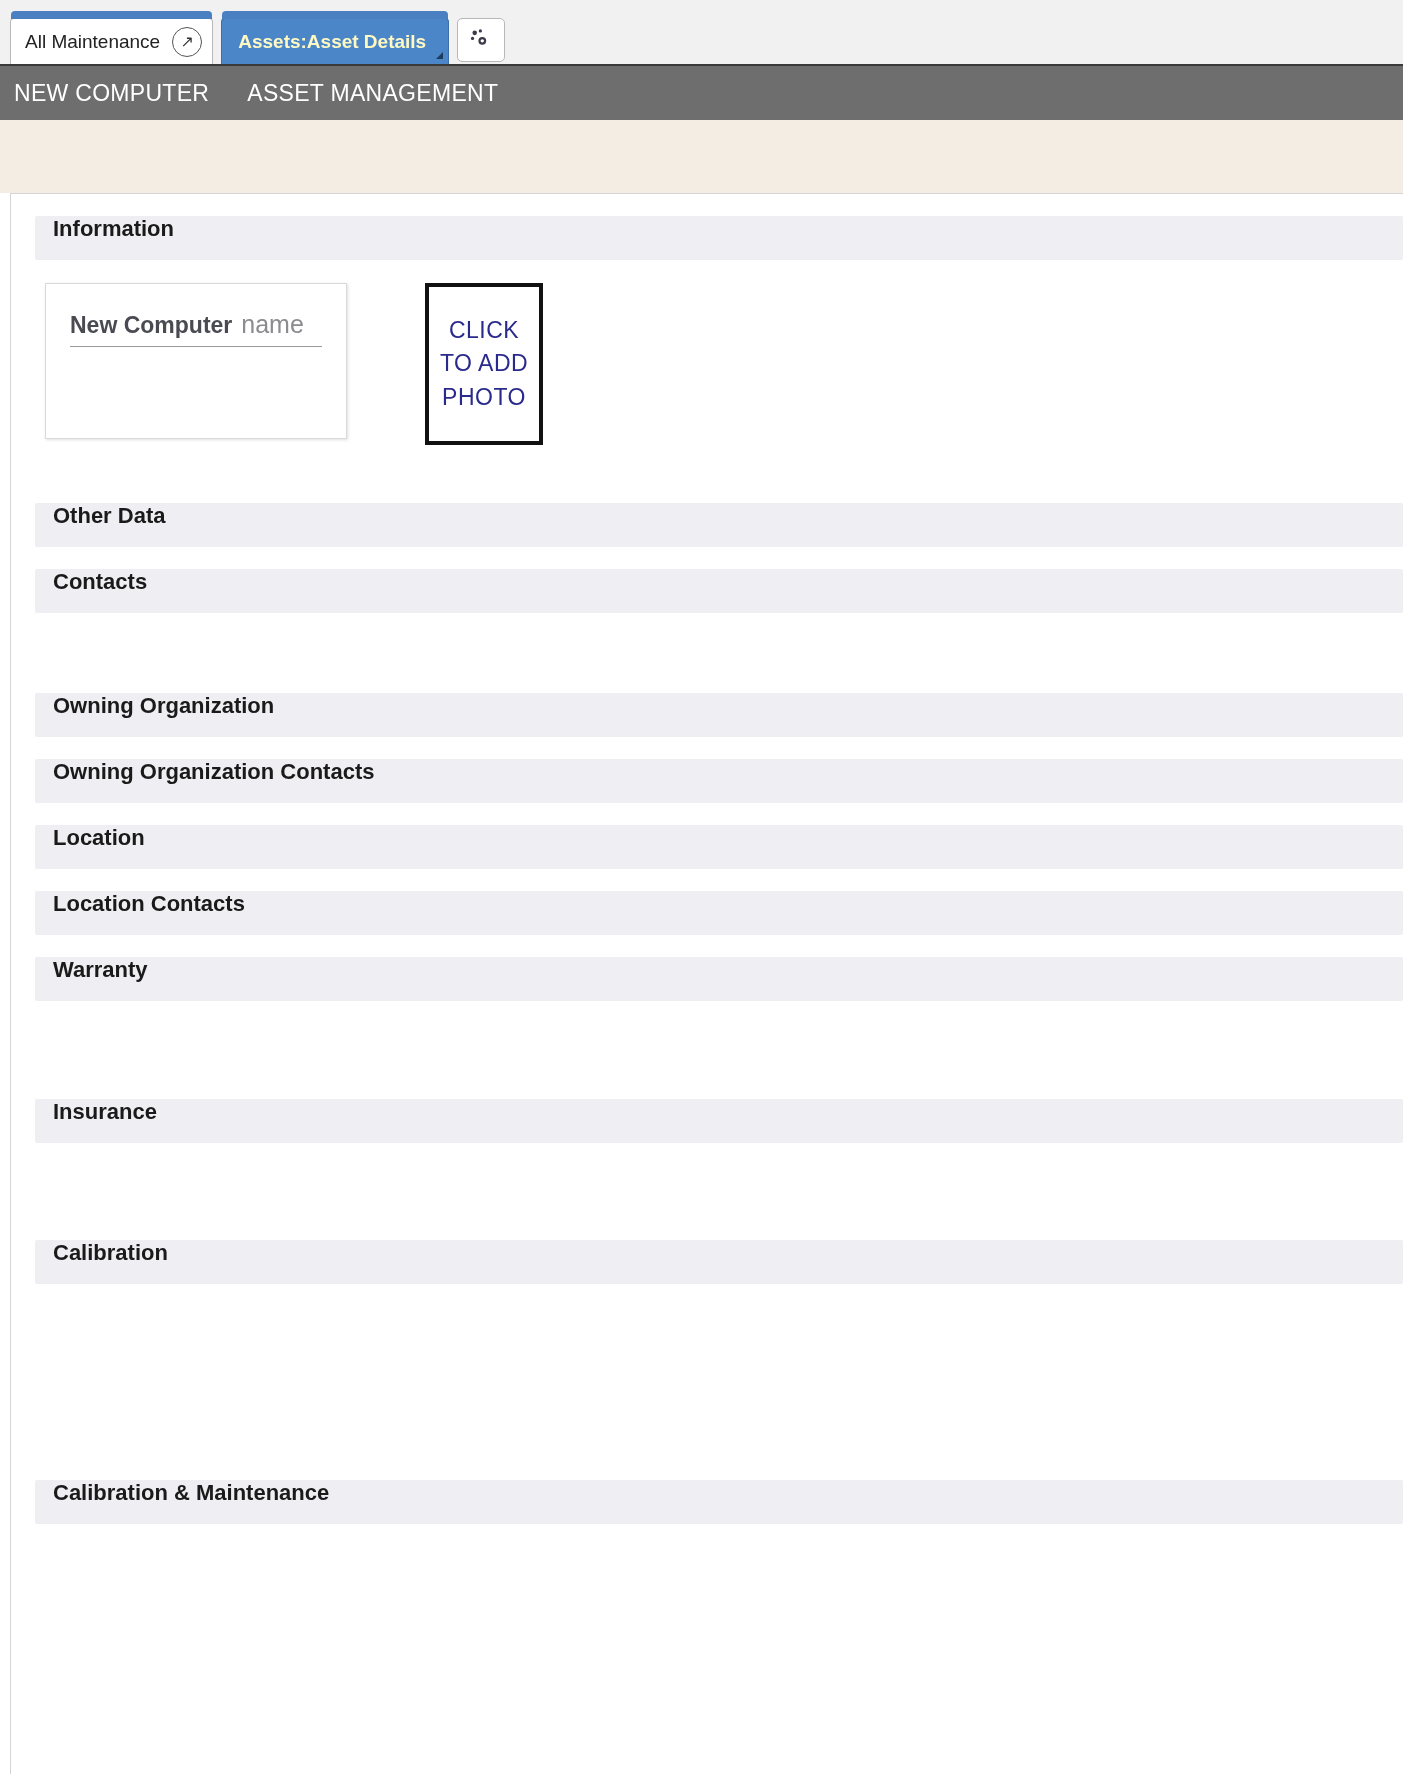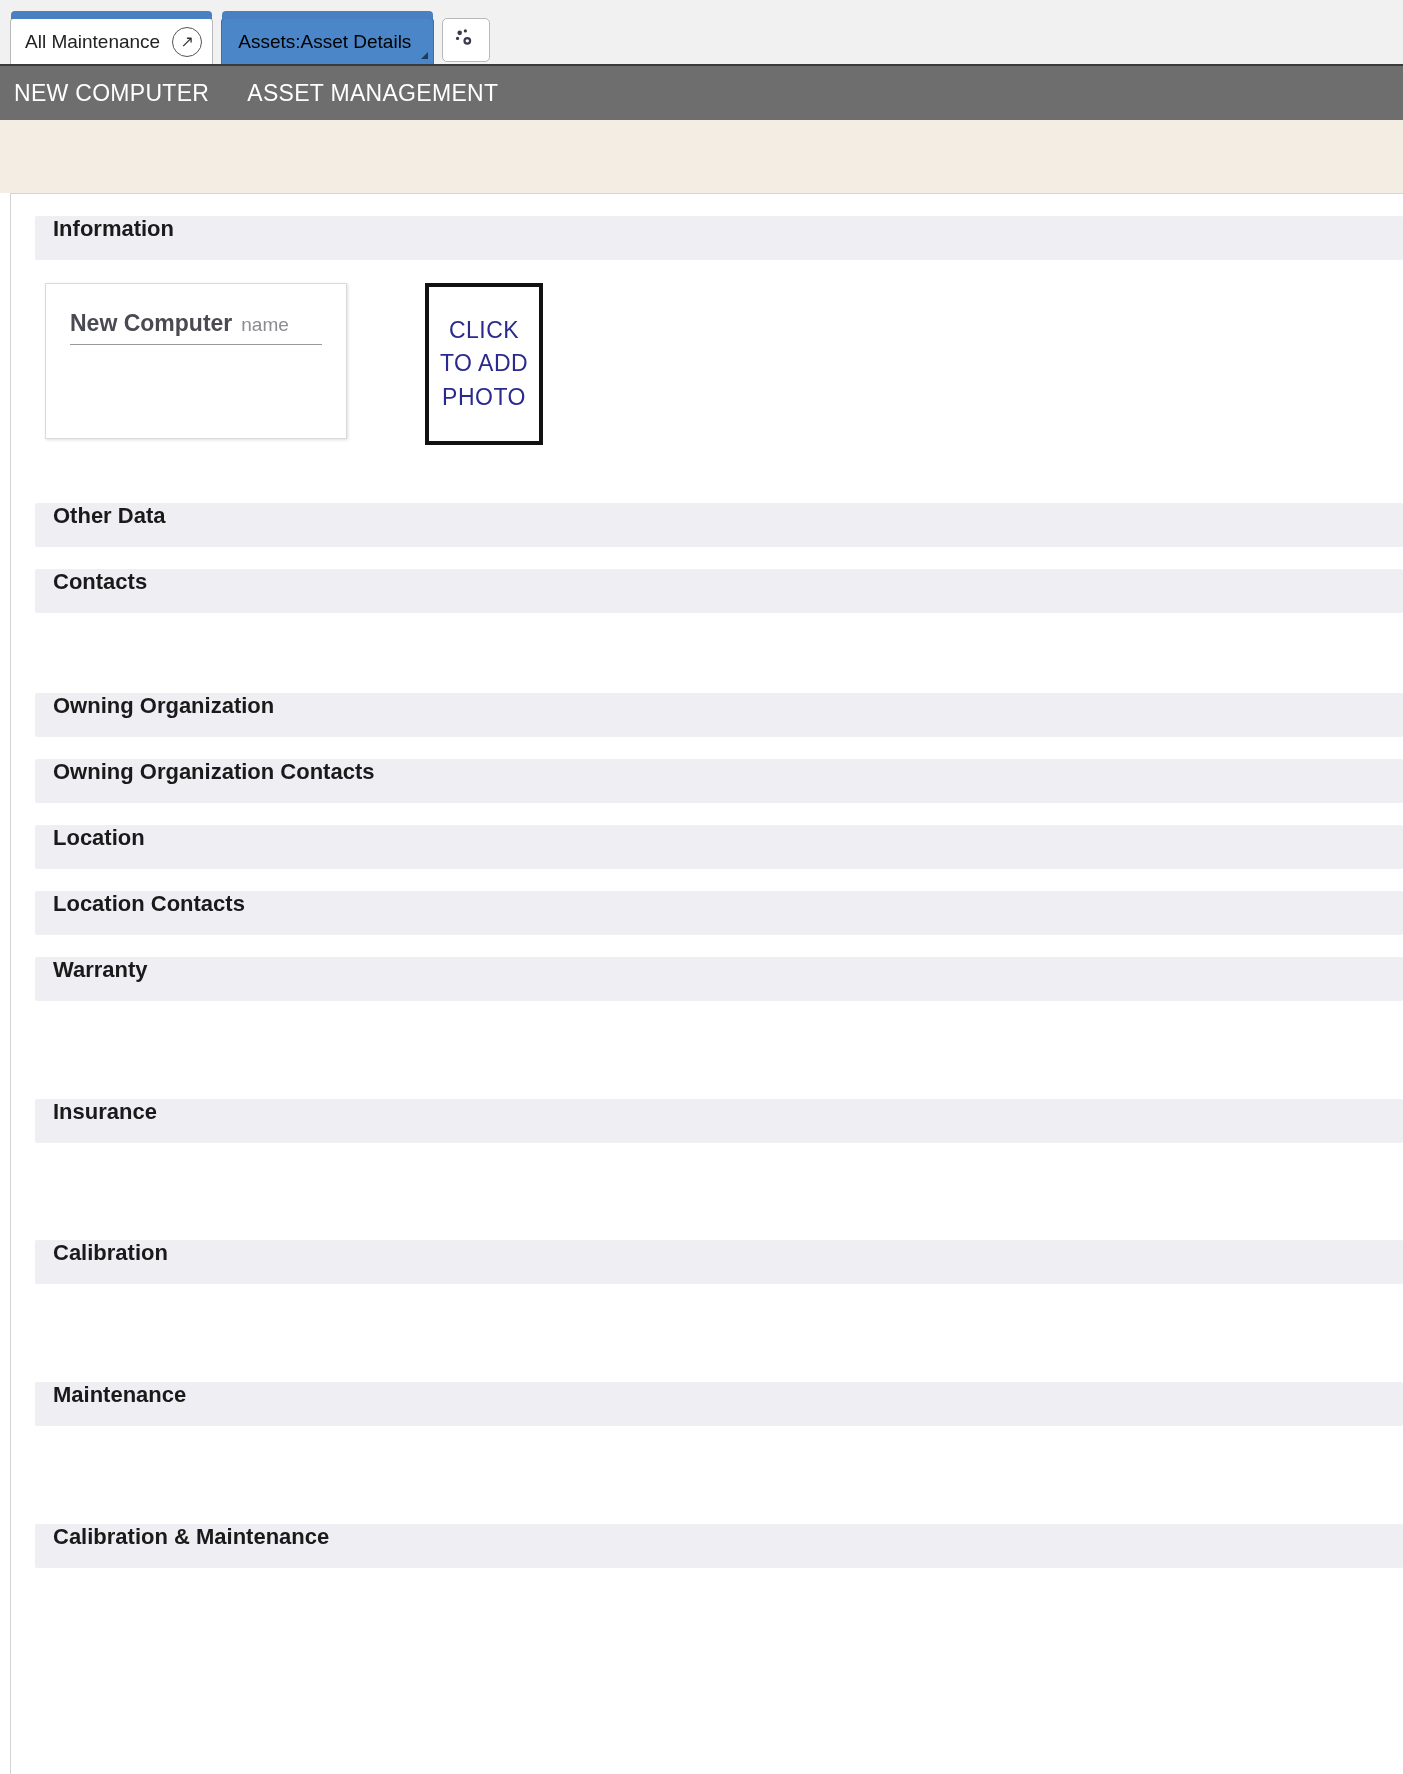--- a/index.html
+++ b/index.html
@@ -48,22 +48,22 @@
     position: absolute;
     left: 0; right: 0; top: -8px;
     height: 8px;
     background: #4a7fc1;
     border-radius: 4px 4px 0 0;
   }
   .tab-active {
     background: #4a86c8;
     border: 1px solid #3b6fa8;
     border-bottom: none;
-    color: #000000;
-    font-weight: normal;
+    color: #fef9c3;
+    font-weight: bold;
     padding: 0 22px 0 16px;
   }
   .tab-active::before {
     content: "";
     position: absolute;
     left: 0; right: 0; top: -8px;
     height: 8px;
     background: #4a7fc1;
     border-radius: 4px 4px 0 0;
   }
@@ -173,21 +173,21 @@
     align-items: baseline;
     border-bottom: 1.5px solid #999;
     padding-bottom: 7px;
   }
   .name-value {
     font-size: 23px;
     font-weight: bold;
     color: #4a4a52;
   }
   .name-placeholder {
-    font-size: 19px;
+    font-size: 25px;
     color: #8b8b90;
     margin-left: 9px;
   }
 
   .photo-box {
     margin-left: 78px;
     width: 118px;
     height: 162px;
     border: 4px solid #111111;
     background: #ffffff;
@@ -321,23 +321,20 @@
   <div class="spacer-xl"></div>
   <div style="height:17px"></div>
 
   <div class="section-header">
     <span>Calibration</span>
   </div>
 
   <div class="spacer-xl"></div>
   <div style="height:18px"></div>
 
-  <div class="section-header">
-    <span>Maintenance</span>
-  </div>
 
   <div class="spacer-xl"></div>
   <div style="height:18px"></div>
 
   <div class="section-header">
     <span>Calibration &amp; Maintenance</span>
   </div>
 
 </div>
 

